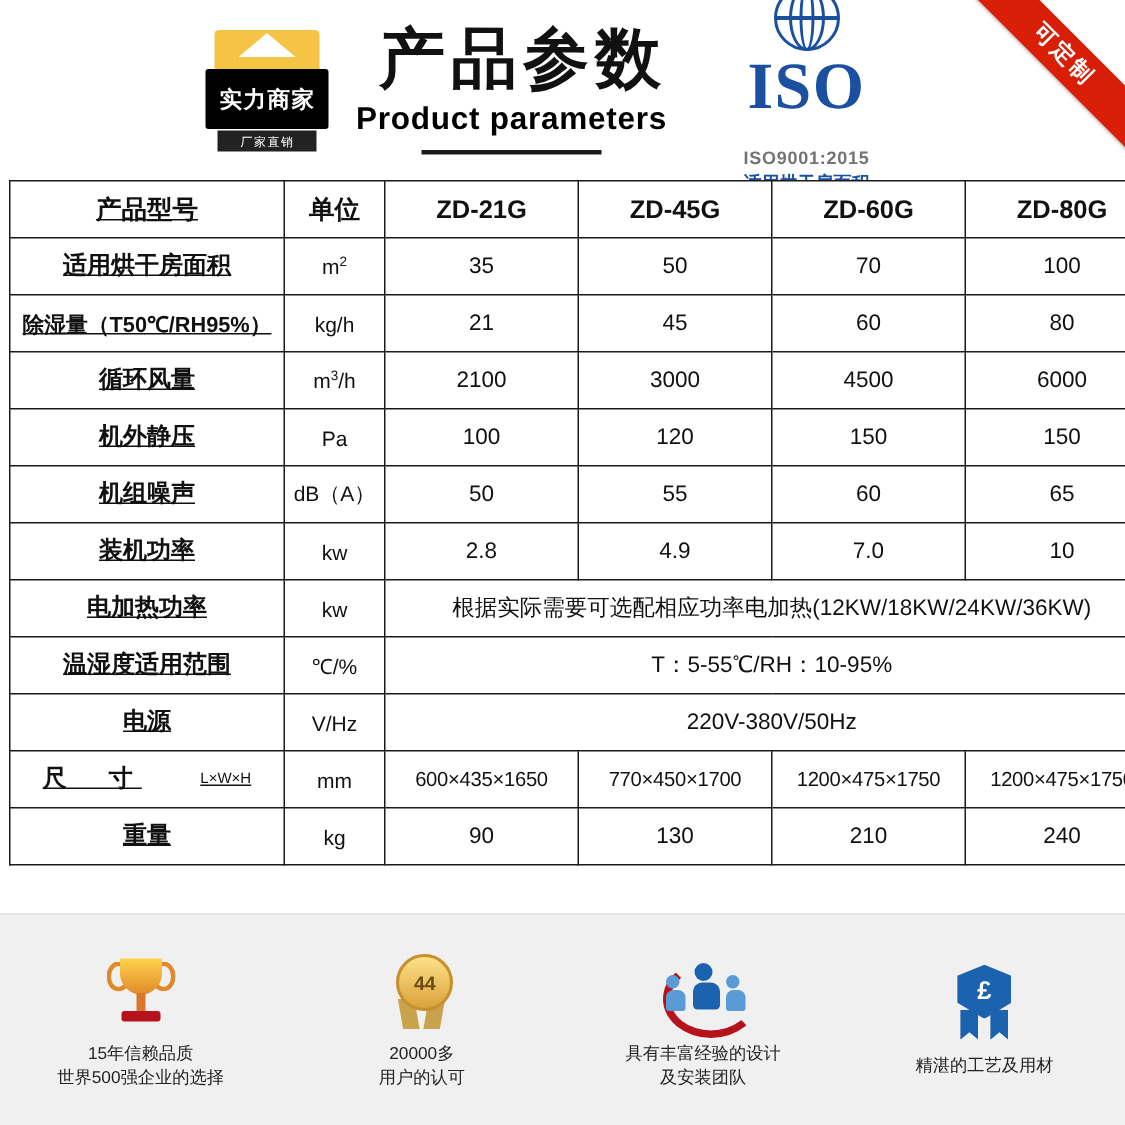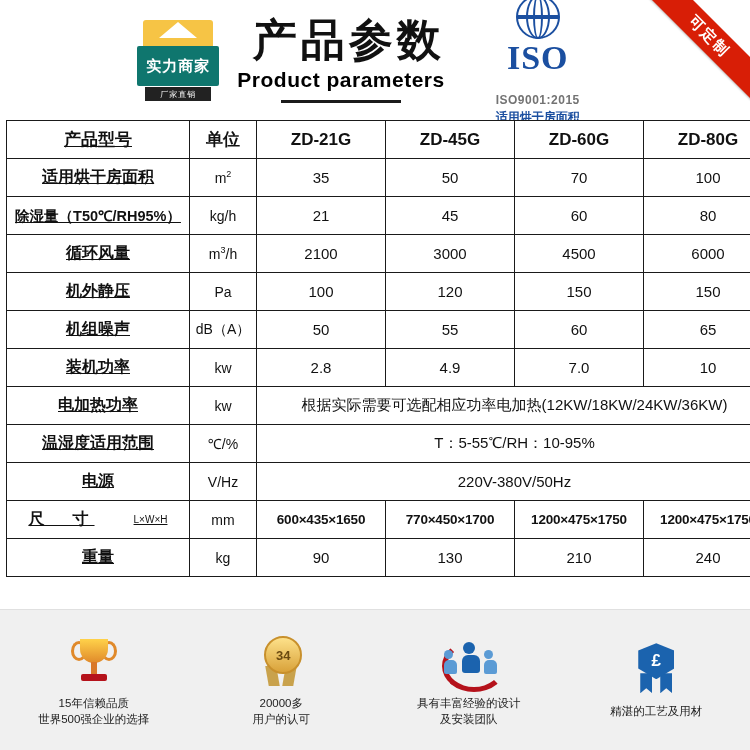--- a/index.html
+++ b/index.html
@@ -73,21 +73,21 @@
     border-left: 19px solid transparent;
     border-right: 19px solid transparent;
     border-bottom: 16px solid #ffffff;
   }
   .mb-body {
     position: absolute;
     left: 0;
     top: 30px;
     width: 82px;
     height: 40px;
-    background: #0f766e;
+    background: #000000;
     border-radius: 2px;
     color: #fff;
     font-size: 15px;
     font-weight: bold;
     display: flex;
     align-items: center;
     justify-content: center;
     letter-spacing: 1px;
   }
   .mb-sub {
@@ -150,21 +150,21 @@
     content: "";
     position: absolute;
     top: -2px; bottom: -2px;
     border: 2px solid #1b4fa0;
     border-radius: 50%;
   }
   .iso-globe:before { left: 8px; right: 8px; }
   .iso-globe:after { left: 15px; right: 15px; }
   .iso-word {
     font-family: "Liberation Serif", serif;
-    font-size: 34px;
+    font-size: 44px;
     font-weight: bold;
     color: #1b4fa0;
     line-height: 1;
     margin-top: 2px;
     letter-spacing: 1px;
   }
   .iso-code {
     font-size: 12px;
     font-weight: bold;
     color: #737373;
@@ -228,21 +228,20 @@
   td.head {
     font-weight: bold;
     font-size: 17px;
   }
   td.wide {
     font-size: 15px;
   }
   td.size-val {
     font-size: 13.5px;
     letter-spacing: -0.2px;
-    font-weight: bold;
   }
   .dim-label {
     display: flex;
     align-items: center;
     justify-content: space-around;
     font-weight: bold;
     text-align: center;
   }
   .dim-label .cn { letter-spacing: 6px; }
   .dim-label .en { font-weight: normal; font-size: 10px; }
@@ -508,21 +507,21 @@
       </div>
       <div class="f-text">15年信赖品质</div>
       <div class="f-text">世界500强企业的选择</div>
     </div>
 
     <div class="f-item">
       <div class="f-icon">
         <div class="ic-medal">
           <div class="rib1"></div>
             <div class="rib2"></div>
-          <div class="circ">34</div>
+          <div class="circ">44</div>
         </div>
       </div>
       <div class="f-text">20000多</div>
       <div class="f-text">用户的认可</div>
     </div>
 
     <div class="f-item">
       <div class="f-icon">
         <div class="ic-people">
           <div class="arc"></div>

